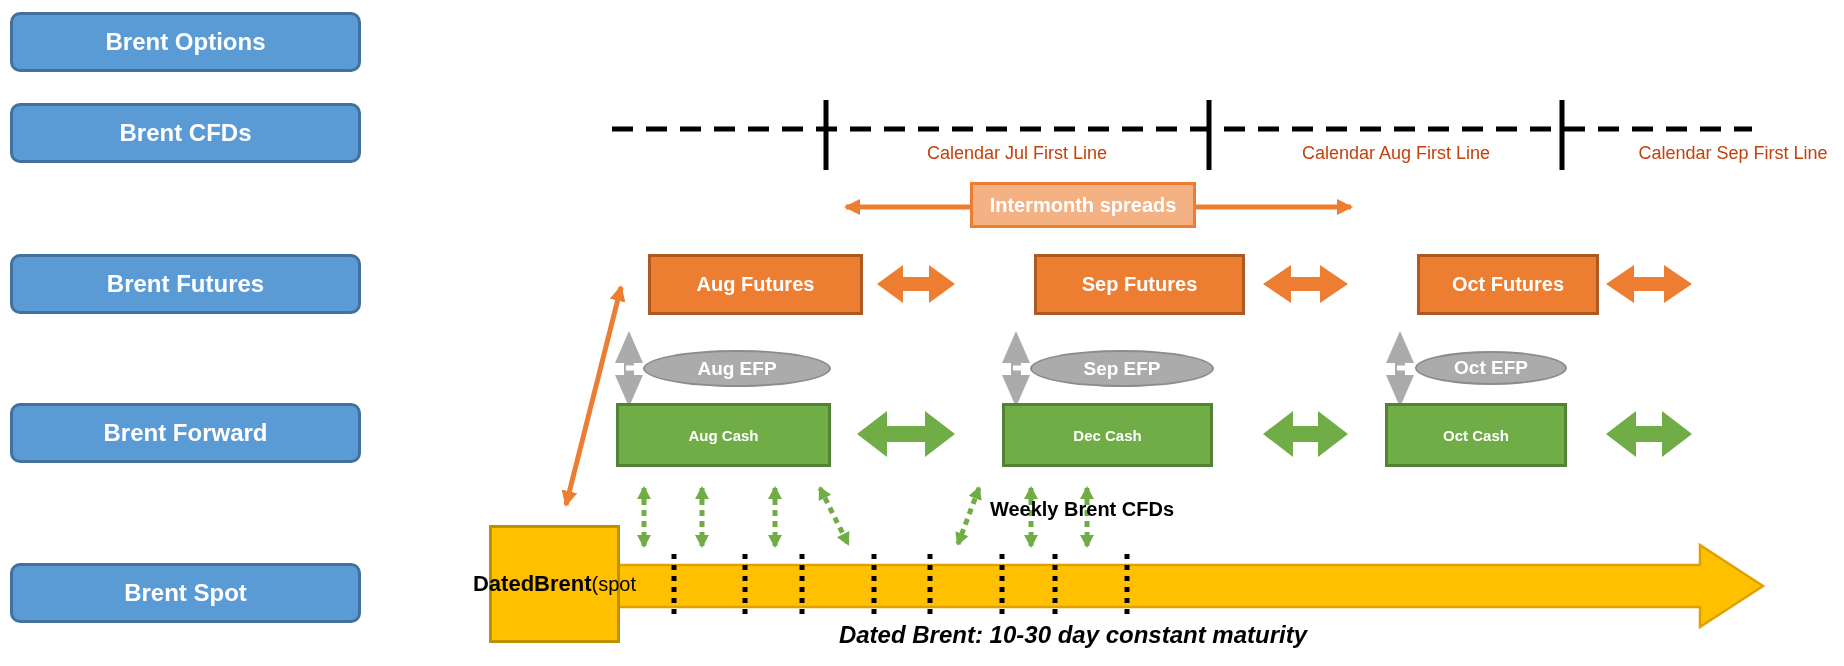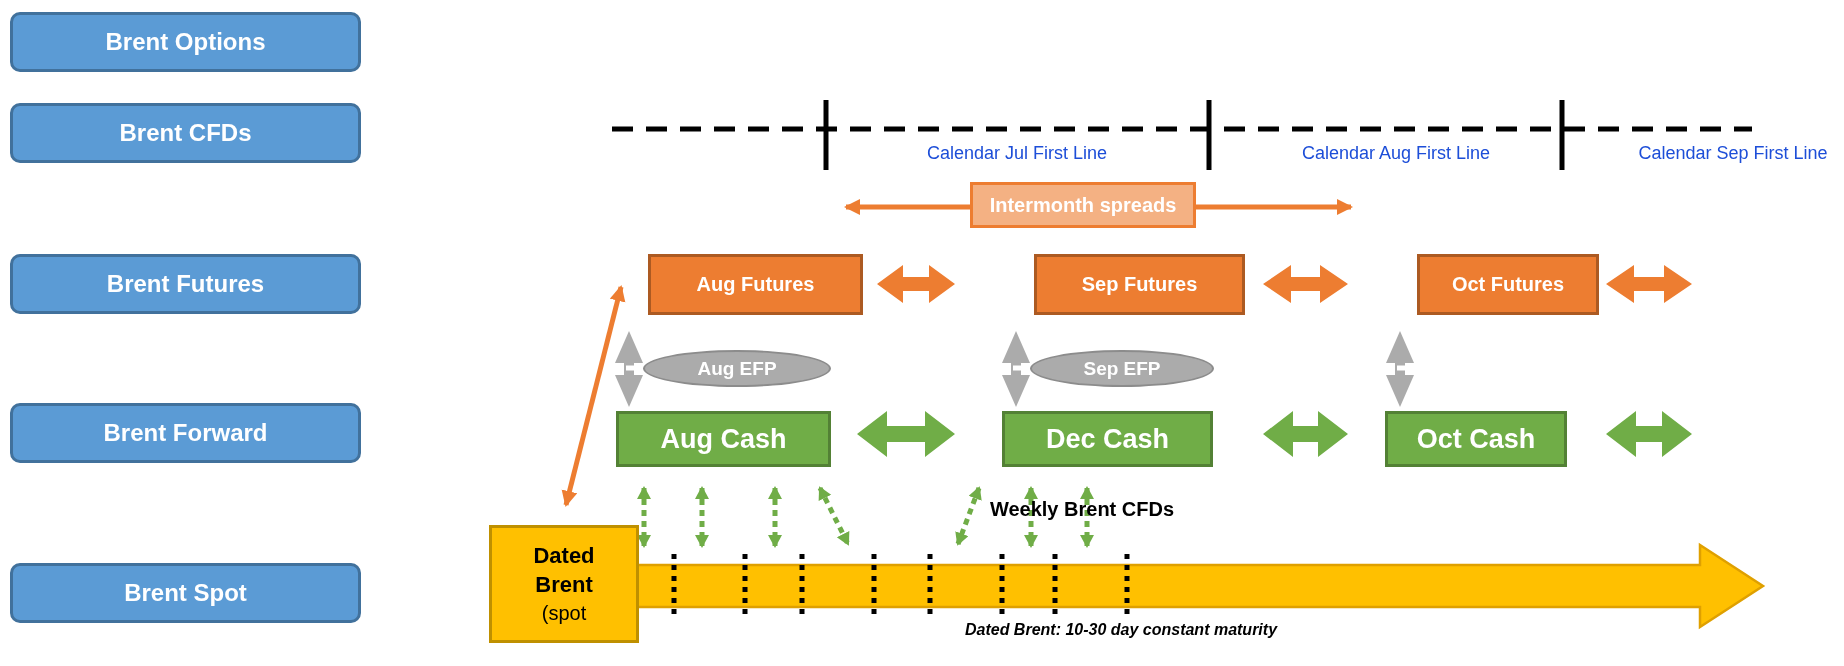--- a/index.html
+++ b/index.html
@@ -14,54 +14,54 @@
     background:#5B9BD5;border:3px solid #41719C;
     display:flex;align-items:center;justify-content:center;
     color:#fff;font-weight:bold;font-size:24px;
   }
   .orangebox{
     background:#ED7D31;border:3px solid #AC5A22;height:61px;top:254px;
     display:flex;align-items:center;justify-content:center;
     color:#fff;font-weight:bold;font-size:20px;margin-left:32px;
   }
   .greenbox{
-    background:#70AD47;border:3px solid #538135;height:56px;top:403px;
-    display:flex;align-items:center;justify-content:center;
-    color:#fff;font-weight:bold;font-size:27px;margin-top:8px;
+    background:#70AD47;border:3px solid #538135;height:64px;top:403px;
+    display:flex;align-items:center;justify-content:center;
+    color:#fff;font-weight:bold;font-size:15px;
   }
   .ellipse{
     background:#ABABAB;border:2px solid #8C8C8C;border-radius:50%;
     display:flex;align-items:center;justify-content:center;
     color:#fff;font-weight:bold;font-size:19px;
   }
   .peachbox{
     left:970px;top:182px;width:226px;height:46px;
     background:#F4B183;border:3px solid #ED7D31;
     display:flex;align-items:center;justify-content:center;
     color:#fff;font-weight:bold;font-size:20px;
   }
   .callabel{
     top:143px;transform:translateX(-50%);
-    color:#1d4ed8;font-size:18px;white-space:nowrap;
+    color:#c2410c;font-size:18px;white-space:nowrap;
   }
   .datedbox{
-    left:489px;top:525px;width:150px;height:118px;
+    left:489px;top:525px;width:131px;height:118px;
     background:#FFC000;border:3px solid #BF9000;
-    display:flex;flex-direction:column;justify-content:center;
+    display:flex;flex-direction:row;align-items:center;justify-content:center;
     color:#000;text-align:center;line-height:1.3;
   }
   .datedbox .b{font-weight:bold;font-size:22px;}
   .datedbox .r{font-size:20px;}
   .weekly{
     left:1082px;top:498px;transform:translateX(-50%);
     color:#000;font-weight:bold;font-size:20px;white-space:nowrap;
   }
   .maturity{
-    left:1121px;top:621px;transform:translateX(-50%);
-    color:#000;font-weight:bold;font-style:italic;font-size:16px;white-space:nowrap;
+    left:1073px;top:621px;transform:translateX(-50%);
+    color:#000;font-weight:bold;font-style:italic;font-size:24px;white-space:nowrap;
   }
 </style>
 </head>
 <body>
 
 <div class="stage">
 
   <svg class="layer" width="1844" height="666" viewBox="0 0 1844 666">
     <defs>
       <marker id="mO" markerUnits="userSpaceOnUse" markerWidth="22" markerHeight="20" refX="14" refY="8" orient="auto-start-reverse">
@@ -187,20 +187,23 @@
   <div class="abs orangebox" style="left:1385px;width:182px">
     <span>Oct Futures</span>
   </div>
 
   <div class="abs ellipse" style="left:643px;top:350px;width:188px;height:37px">
     <span>Aug EFP</span>
   </div>
   <div class="abs ellipse" style="left:1030px;top:350px;width:184px;height:37px">
     <span>Sep EFP</span>
   </div>
+  <div class="abs ellipse" style="left:1415px;top:351px;width:152px;height:34px">
+    <span>Oct EFP</span>
+  </div>
 
   <div class="abs greenbox" style="left:616px;width:215px">
     <span>Aug Cash</span>
   </div>
   <div class="abs greenbox" style="left:1002px;width:211px">
     <span>Dec Cash</span>
   </div>
   <div class="abs greenbox" style="left:1385px;width:182px">
     <span>Oct Cash</span>
   </div>

